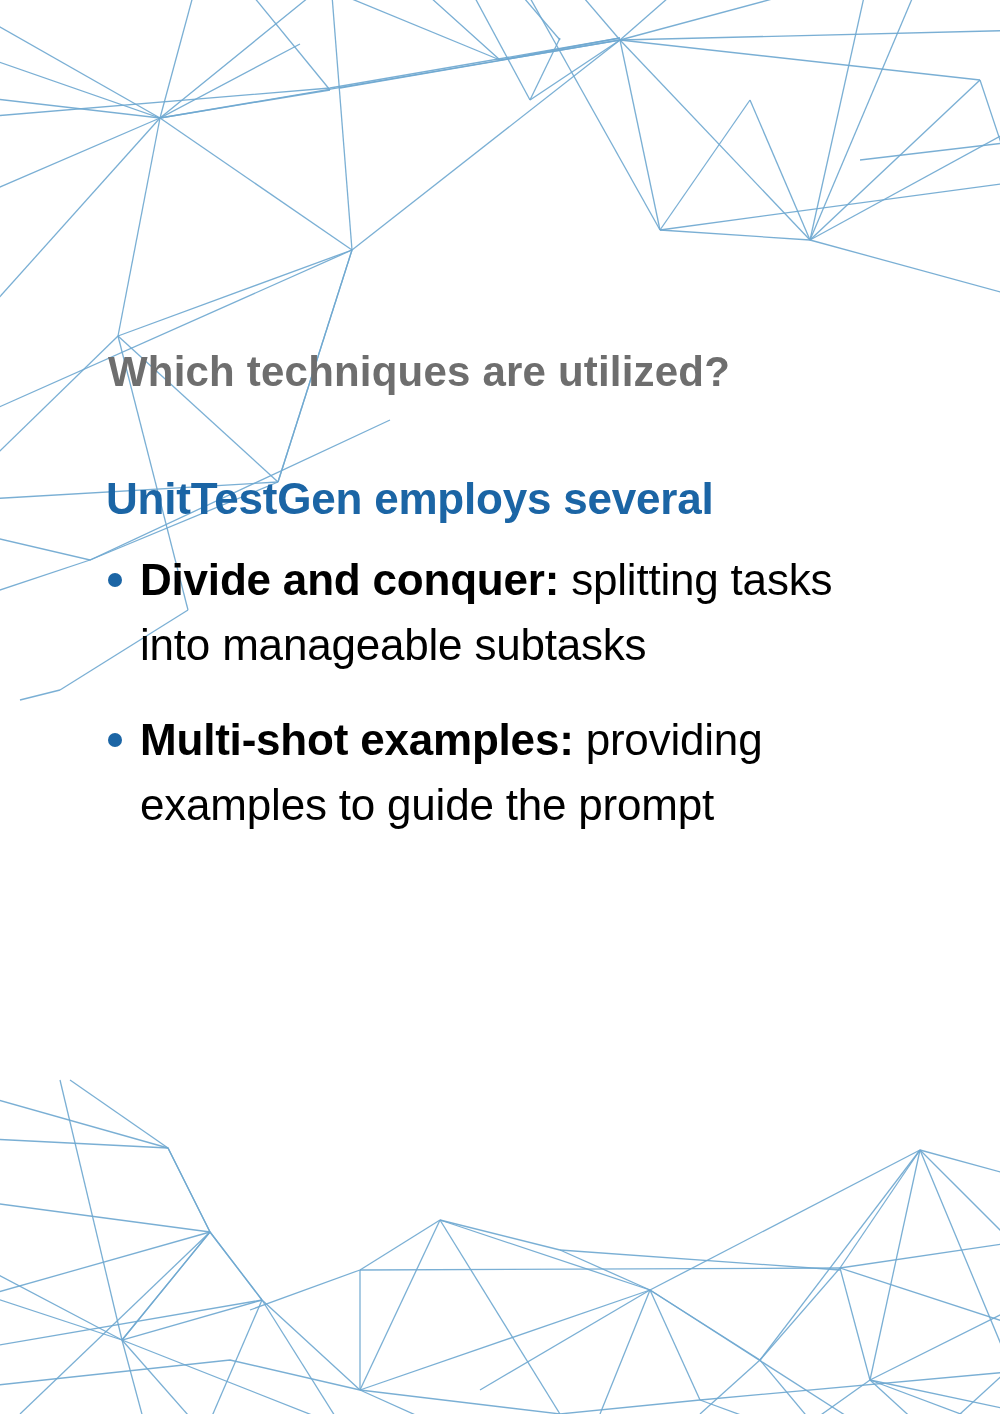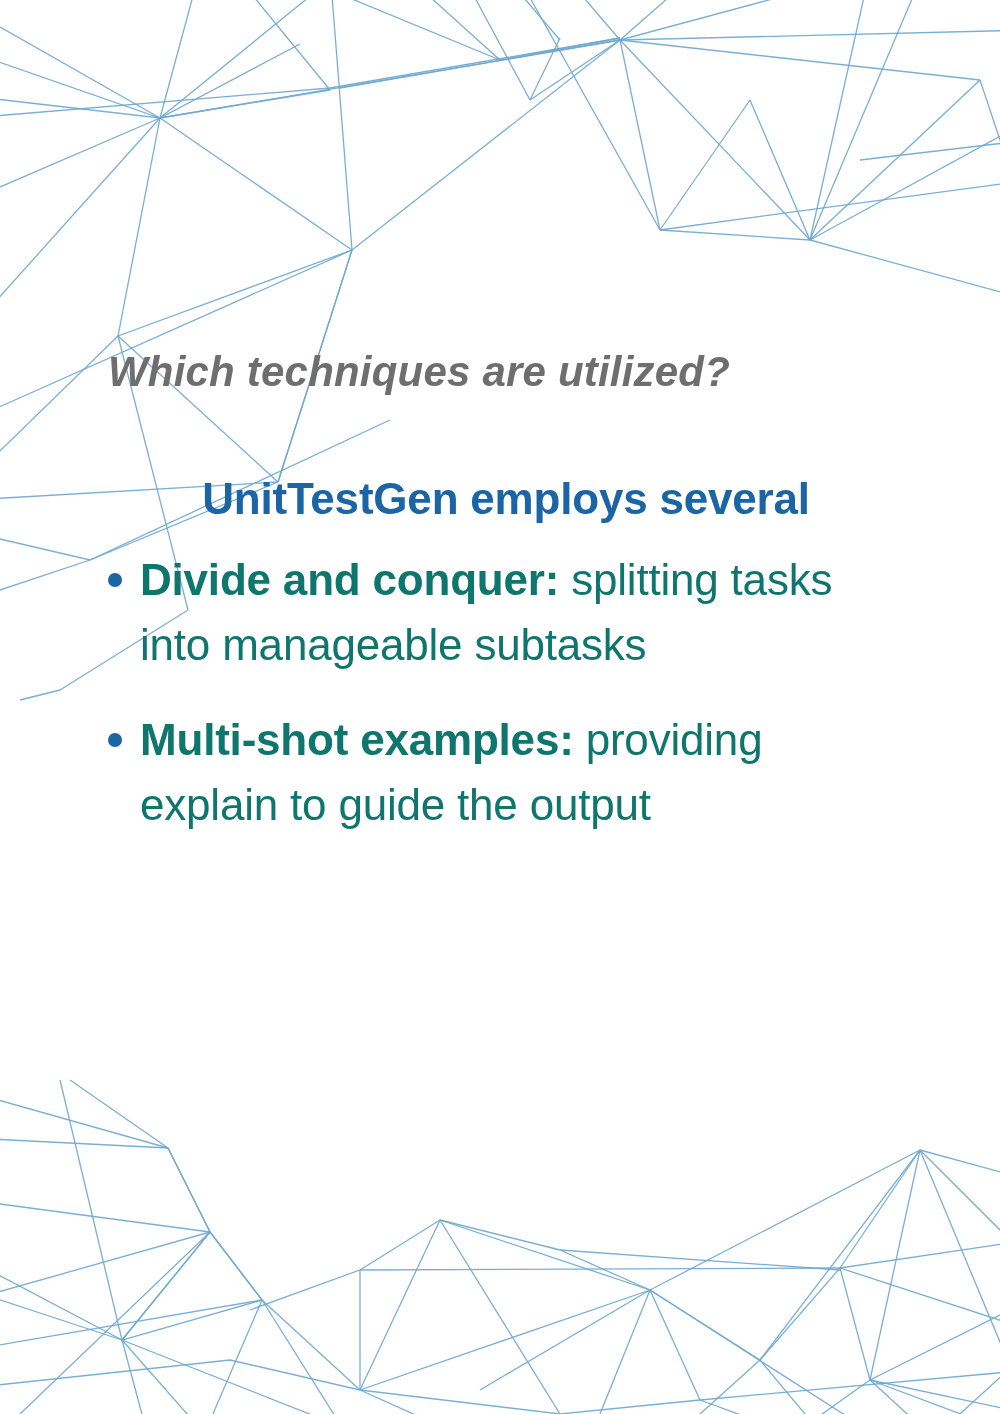--- a/index.html
+++ b/index.html
@@ -42,53 +42,51 @@
   .heading {
     position: absolute;
     left: 108px;
     top: 348px;
     font-size: 42px;
     font-weight: 600;
     letter-spacing: 0.2px;
     color: #6e6e6e;
     line-height: 1.12;
     white-space: nowrap;
-    font-style: italic;
   }
   .body-block {
     position: absolute;
     left: 106px;
     top: 466px;
     width: 800px;
   }
   .intro {
     font-size: 44px;
     font-weight: 700;
     color: #1b65a5;
     line-height: 1.52;
     letter-spacing: -0.2px;
     margin: 0 0 14px 0;
-    text-align: center;
   }
   .intro .line {
     display: block;
     white-space: nowrap;
   }
   ul.bullets {
     list-style: none;
     margin: 0;
     padding: 0;
   }
   ul.bullets > li {
     position: relative;
     padding-left: 34px;
     margin-bottom: 30px;
     font-size: 44px;
     line-height: 1.48;
-    color: #0f766e;
+    color: #000000;
     letter-spacing: -0.2px;
   }
   ul.bullets > li:last-child {
     margin-bottom: 0;
   }
   .bullet-dot {
     position: absolute;
     left: 2px;
     top: 26px;
     width: 14px;
@@ -249,20 +247,20 @@
 
       <ul class="bullets">
 
         <li>
           <span class="bullet-dot"></span>
           <span class="li-text"><span class="lead">Divide and conquer:</span><span class="rest"> splitting tasks into manageable subtasks</span></span>
         </li>
 
         <li>
           <span class="bullet-dot"></span>
-          <span class="li-text"><span class="lead">Multi-shot examples:</span><span class="rest"> providing explain to guide the output</span></span>
+          <span class="li-text"><span class="lead">Multi-shot examples:</span><span class="rest"> providing examples to guide the prompt</span></span>
         </li>
 
 
       </ul>
     </div>
   </div>
 </div>
 
 </body></html>

